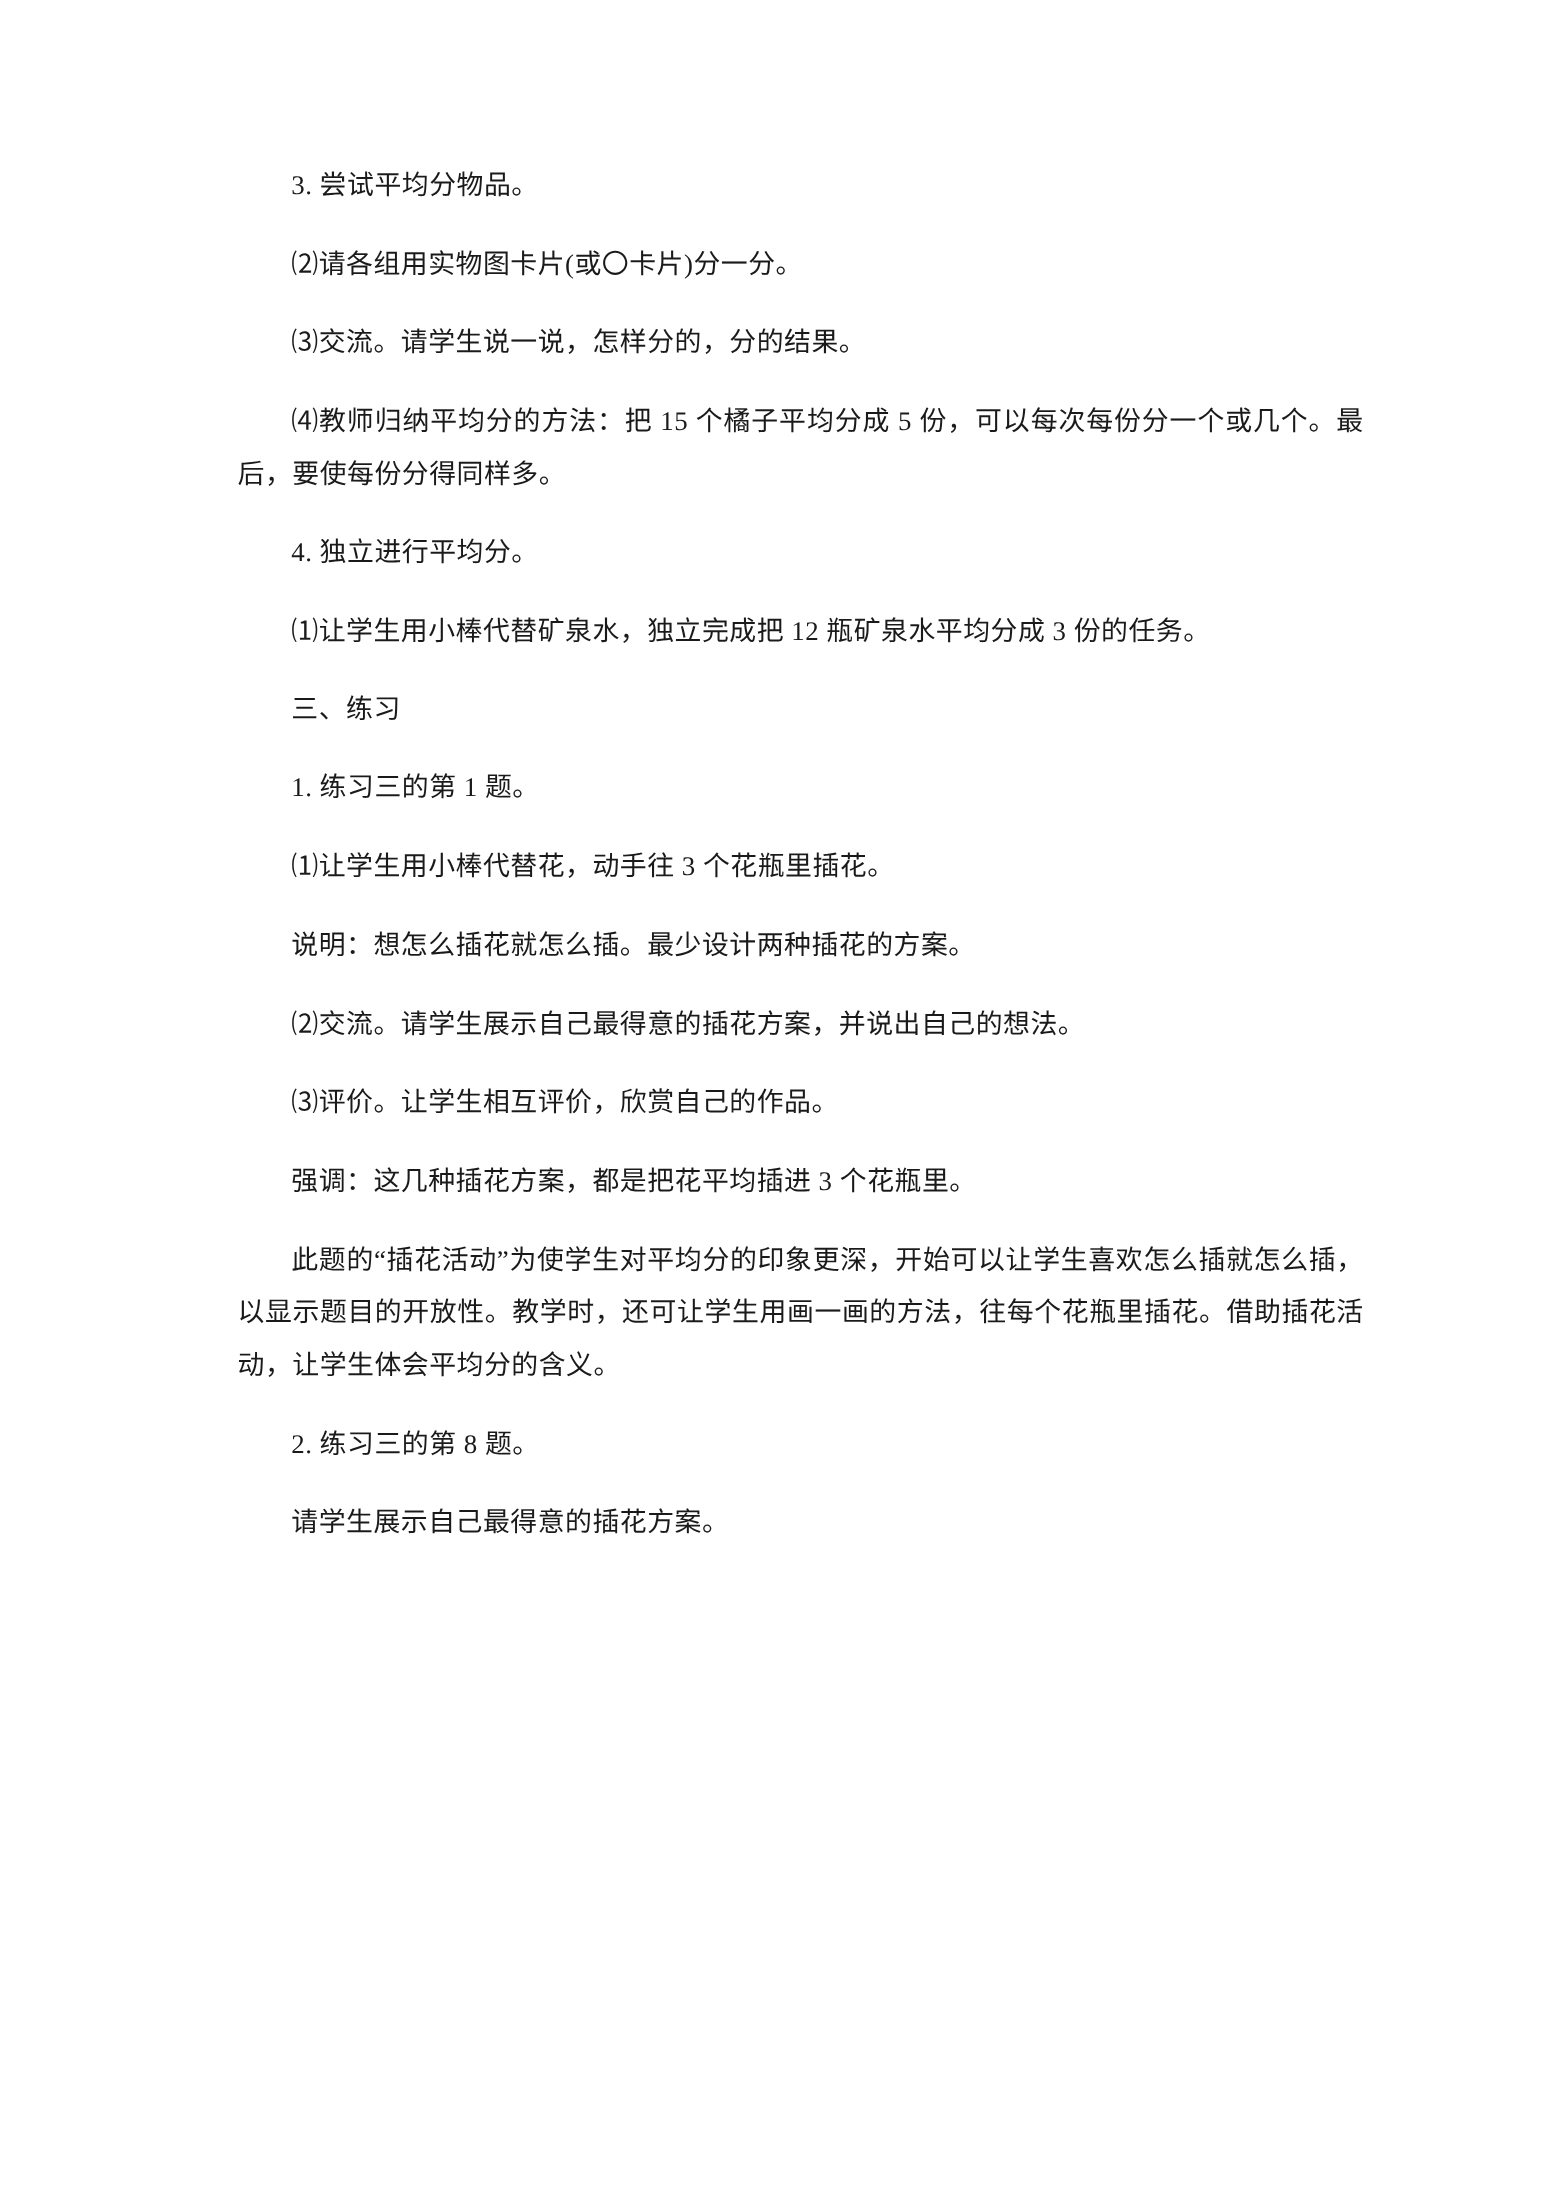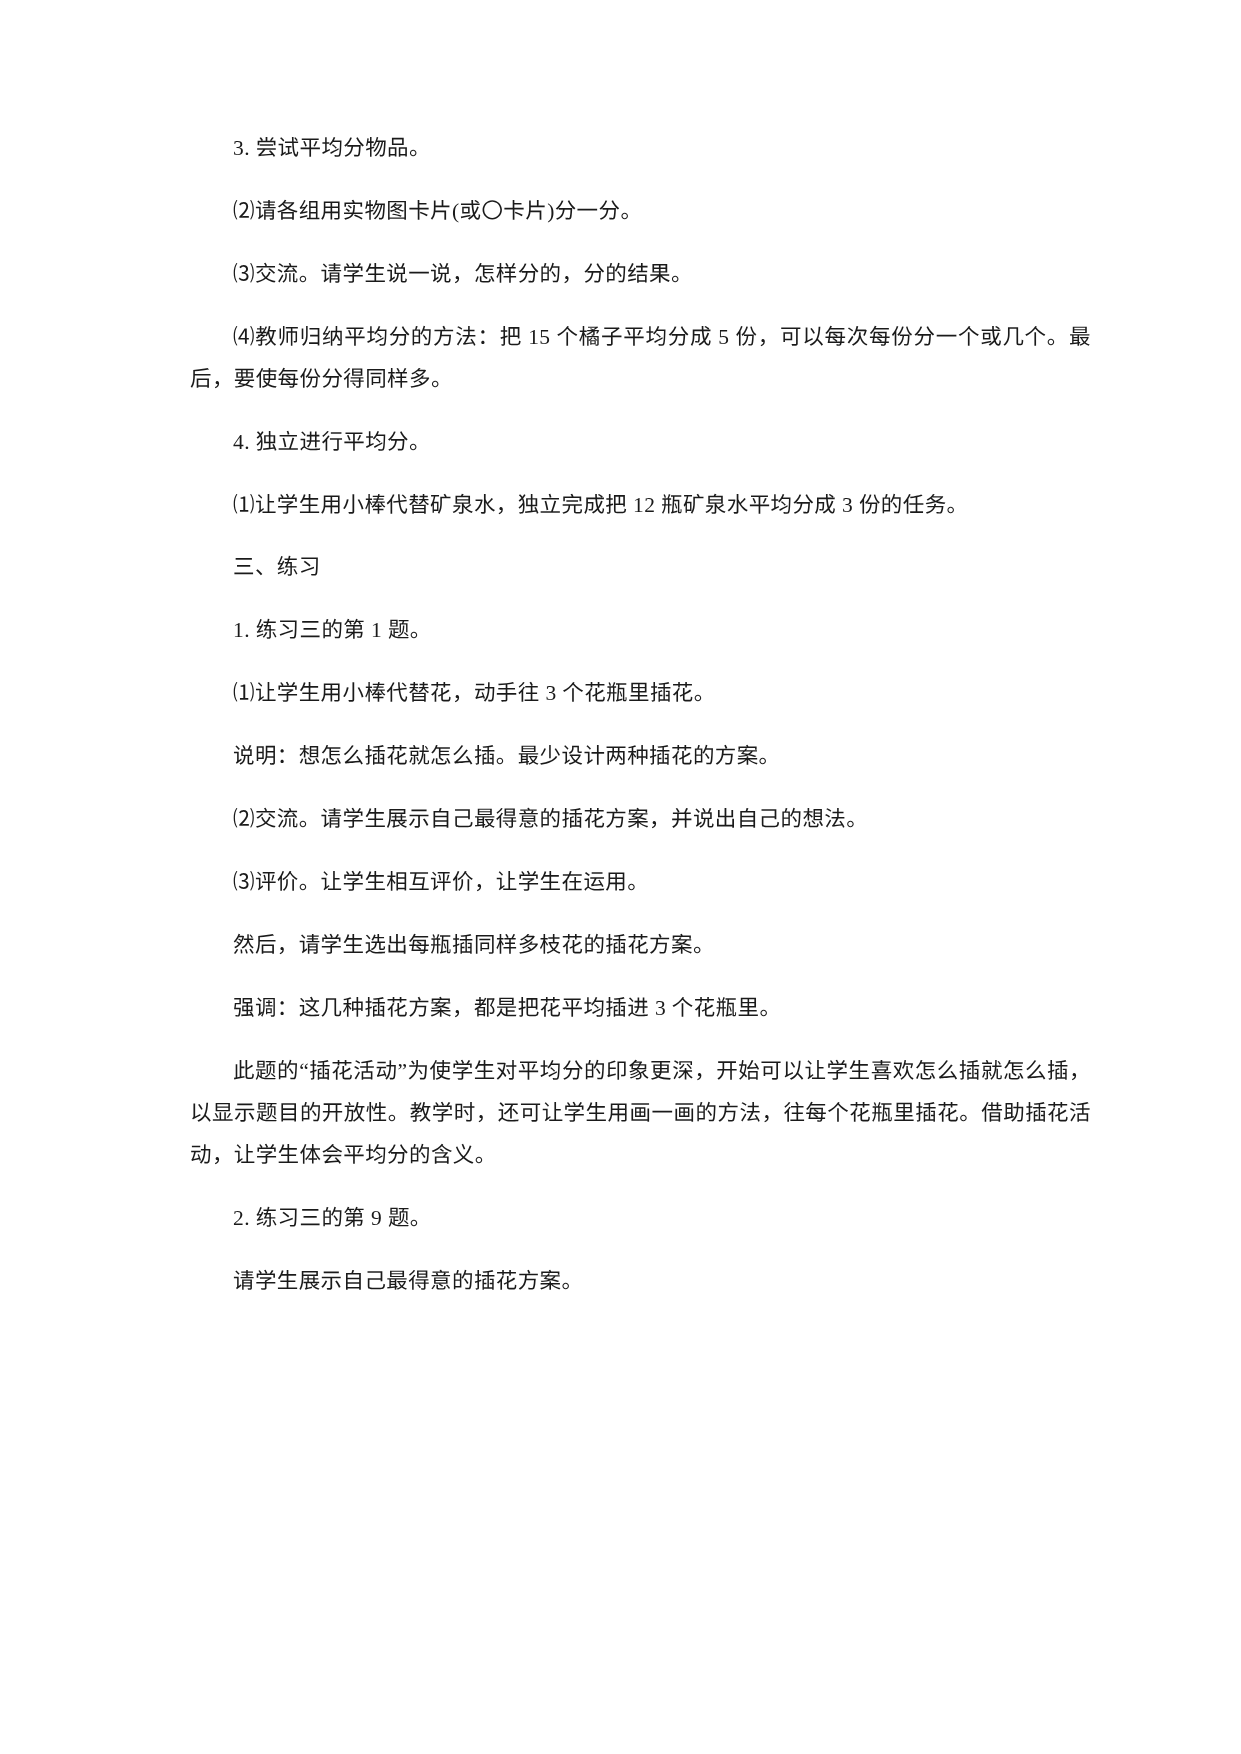--- a/index.html
+++ b/index.html
@@ -44,21 +44,20 @@
     <p class="para indent">⑵请各组用实物图卡片(或〇卡片)分一分。</p>
     <p class="para indent">⑶交流。请学生说一说，怎样分的，分的结果。</p>
     <p class="para indent">⑷教师归纳平均分的方法：把 15 个橘子平均分成 5 份，可以每次每份分一个或几个。最后，要使每份分得同样多。</p>
     <p class="para indent">4. 独立进行平均分。</p>
     <p class="para indent">⑴让学生用小棒代替矿泉水，独立完成把 12 瓶矿泉水平均分成 3 份的任务。</p>
     <p class="para indent">三、练习</p>
     <p class="para indent">1. 练习三的第 1 题。</p>
     <p class="para indent">⑴让学生用小棒代替花，动手往 3 个花瓶里插花。</p>
     <p class="para indent">说明：想怎么插花就怎么插。最少设计两种插花的方案。</p>
     <p class="para indent">⑵交流。请学生展示自己最得意的插花方案，并说出自己的想法。</p>
-    <p class="para indent">⑶评价。让学生相互评价，让学生在运用。</p>
-    <p class="para indent">然后，请学生选出每瓶插同样多枝花的插花方案。</p>
+    <p class="para indent">⑶评价。让学生相互评价，欣赏自己的作品。</p>
     <p class="para indent">强调：这几种插花方案，都是把花平均插进 3 个花瓶里。</p>
     <p class="para indent">此题的“插花活动”为使学生对平均分的印象更深，开始可以让学生喜欢怎么插就怎么插，以显示题目的开放性。教学时，还可让学生用画一画的方法，往每个花瓶里插花。借助插花活动，让学生体会平均分的含义。</p>
-    <p class="para indent">2. 练习三的第 9 题。</p>
+    <p class="para indent">2. 练习三的第 8 题。</p>
     <p class="para indent">请学生展示自己最得意的插花方案。</p>
 
   </div>
 </div>
 
 </body></html>

